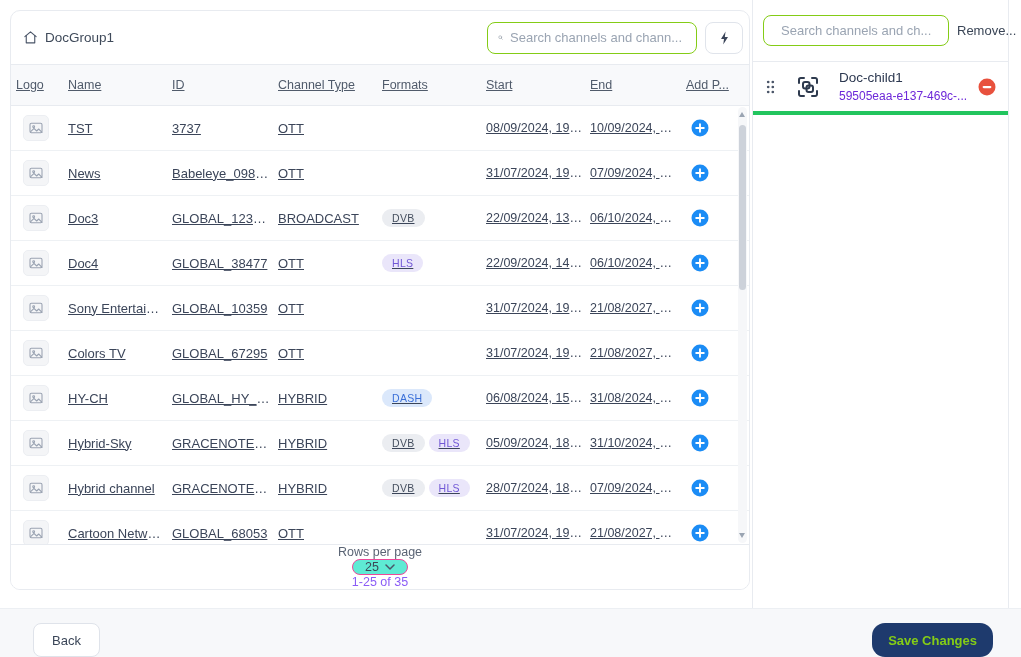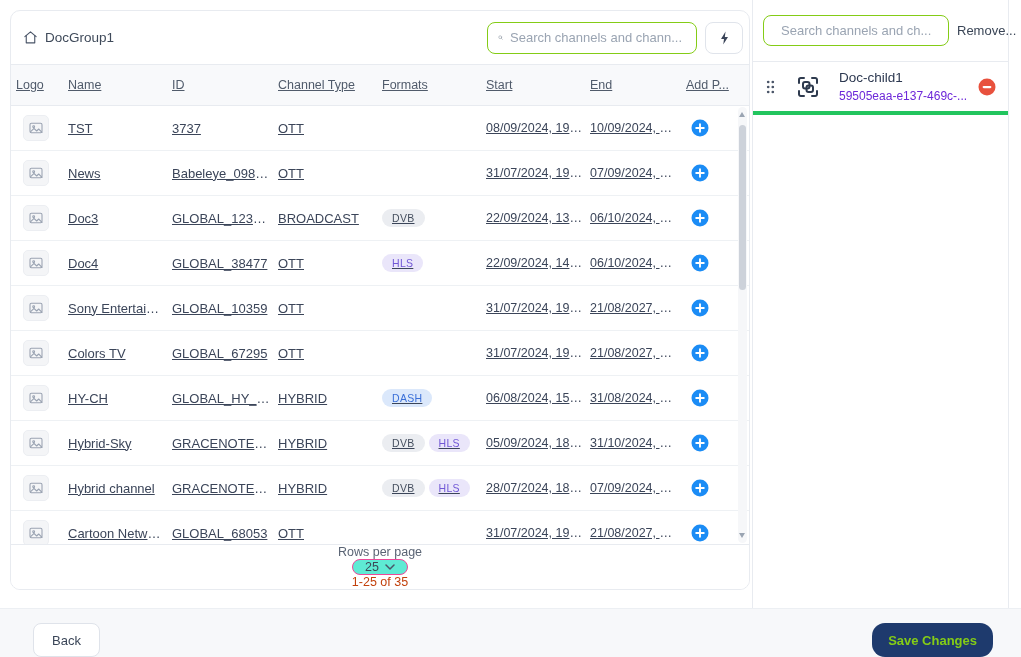--- a/index.html
+++ b/index.html
@@ -83,21 +83,21 @@
   .pagbar {
     position: absolute; left: 0; right: 0; bottom: 0; height: 45px;
     border-top: 1px solid #e8ebf0; display: flex; align-items: center;
     padding: 0 16px; font-size: 12.5px; color: #5a6474; background: #fff; flex-direction: column;
   }
   .pp-select {
     display: flex; align-items: center; justify-content: center; gap: 6px;
     width: 56px; height: 33px; border: 1px solid #ec4899; border-radius: 8px;
     margin: 0 12px; cursor: pointer; color: #3c4657; background: #5eead4;
   }
-  .range-text { color: #c2410c; }
+  .range-text { color: #8b5cf6; }
   .pages { margin-left: auto; display: flex; align-items: center; gap: 16px; font-size: 13px; }
   .page-btn { cursor: pointer; color: #545f70; padding: 2px 3px; }
   .page-btn.active { color: #3e6fd9; }
   .pg-chevron { font-size: 17px; line-height: 1; cursor: pointer; color: #545f70; }
   .pg-chevron.disabled { color: #b6bdc8; }
 
   
   .right-panel {
     position: absolute; left: 752px; top: 0; width: 257px; height: 608px;
     border-left: 1px solid #e8ebf0; border-right: 1px solid #e8ebf0; background: #fff;

